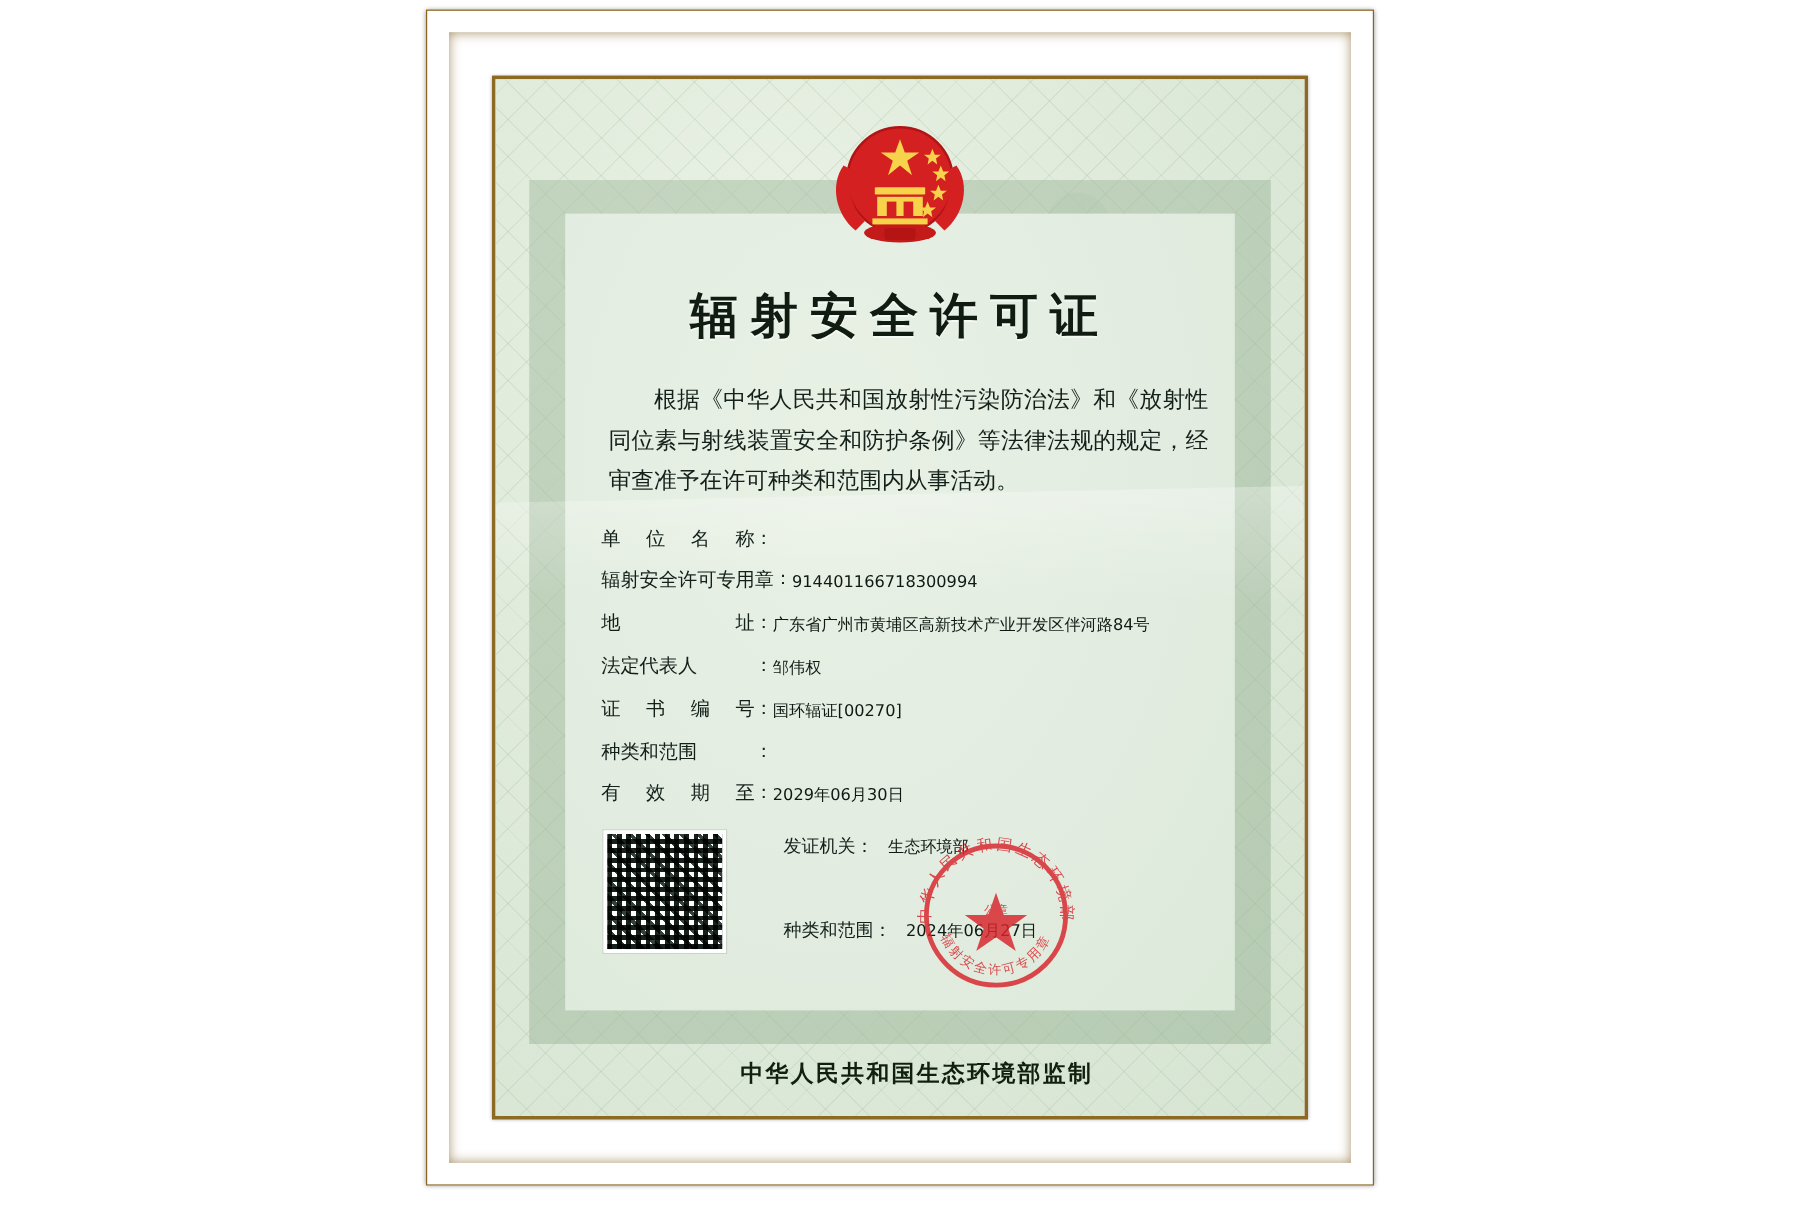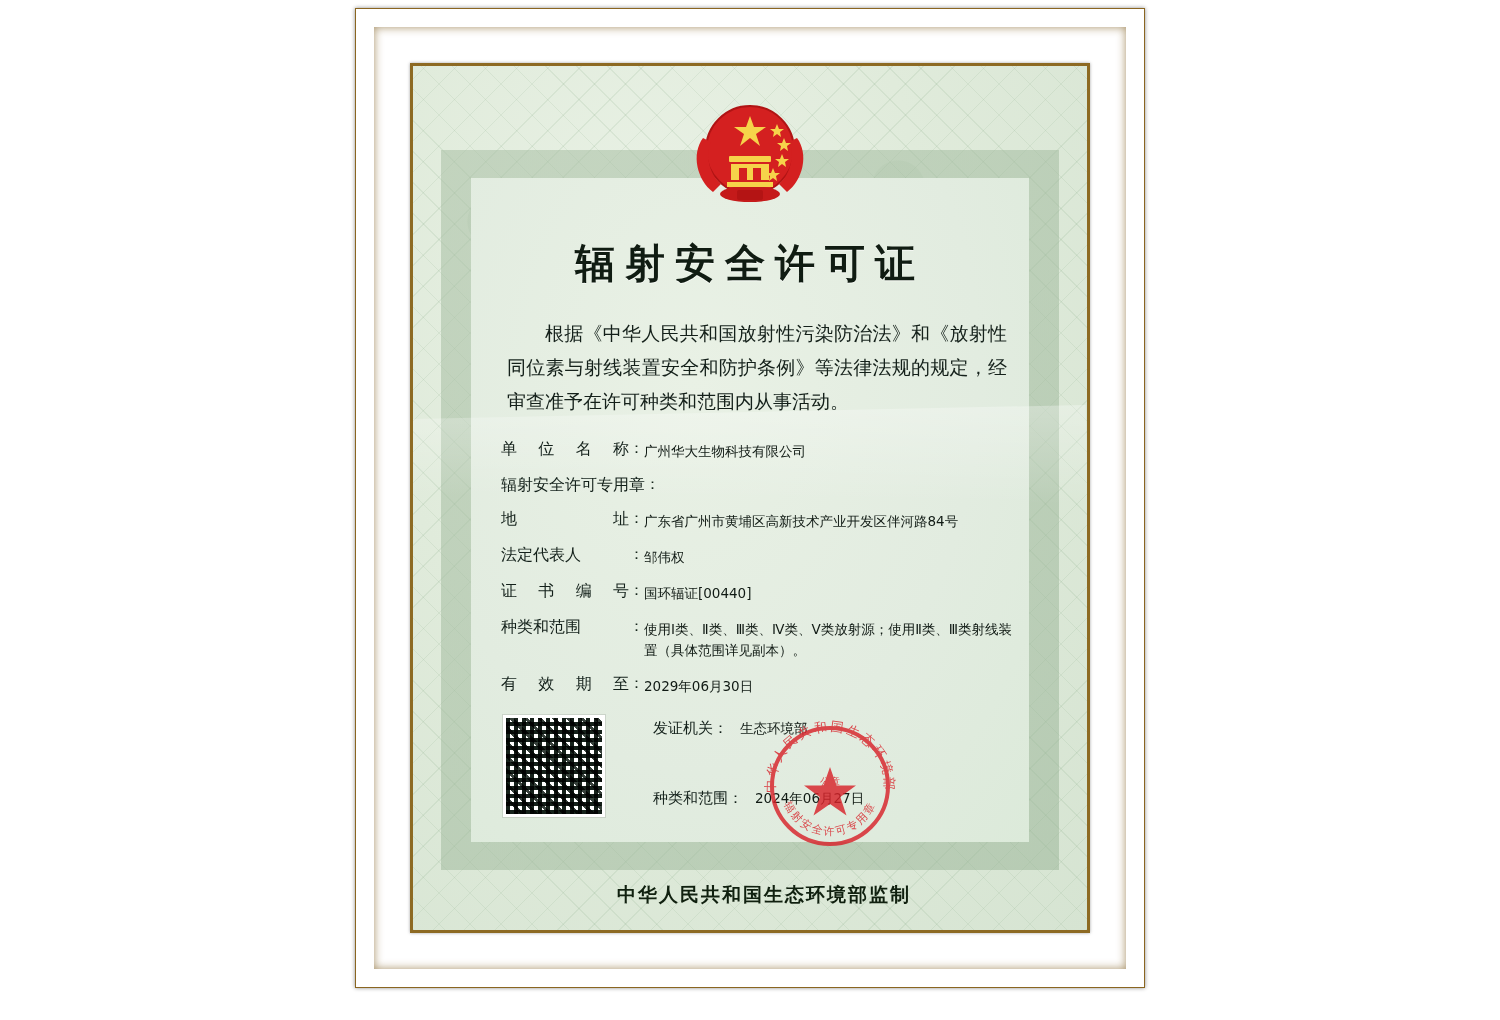--- a/index.html
+++ b/index.html
@@ -132,21 +132,21 @@
     text-align: center;
     font-family: "DejaVu Serif", "Liberation Serif", serif;
     font-weight: bold;
     font-size: 40px;
     letter-spacing: 10px;
     color: #101c12;
     margin: 0 0 26px 0;
     text-shadow: 0 1px 0 rgba(255,255,255,0.6);
   }
   #preamble {
-    font-family: Liberation Sans, sans-serif;
+    font-family: Liberation Mono, monospace;
     font-size: 19px;
     line-height: 34px;
     text-align: justify;
     text-indent: 38px;
     margin: 12px 10px 20px 24px;
     color: #14201a;
   }
   .field-row {
     display: flex;
     align-items: flex-start;
@@ -296,26 +296,26 @@
       <p id="preamble">根据《中华人民共和国放射性污染防治法》和《放射性同位素与射线装置安全和防护条例》等法律法规的规定，经审查准予在许可种类和范围内从事活动。</p>
 
       <div class="field-row">
         <span class="field-label spread">
             <span>单</span>
             <span>位</span>
             <span>名</span>
             <span>称</span>
           </span>
         <span class="field-colon">：</span>
-        <span class="field-value">广州华大生物科技有限公司</span>
       </div>
 
       <div class="field-row">
         <span class="field-label">辐射安全许可专用章</span>
         <span class="field-colon">：</span>
+        <span class="field-value">914401166718300994</span>
       </div>
 
       <div class="field-row">
         <span class="field-label spread">
             <span>地</span>
             <span>址</span>
           </span>
         <span class="field-colon">：</span>
         <span class="field-value">广东省广州市黄埔区高新技术产业开发区伴河路84号</span>
       </div>
@@ -327,27 +327,26 @@
       </div>
 
       <div class="field-row">
         <span class="field-label spread">
             <span>证</span>
             <span>书</span>
             <span>编</span>
             <span>号</span>
           </span>
         <span class="field-colon">：</span>
-        <span class="field-value">国环辐证[00440]</span>
+        <span class="field-value">国环辐证[00270]</span>
       </div>
 
       <div class="field-row">
         <span class="field-label">种类和范围</span>
         <span class="field-colon">：</span>
-        <span class="field-value">使用Ⅰ类、Ⅱ类、Ⅲ类、Ⅳ类、Ⅴ类放射源；使用Ⅱ类、Ⅲ类射线装置（具体范围详见副本）。</span>
       </div>
 
       <div class="field-row">
         <span class="field-label spread">
             <span>有</span>
             <span>效</span>
             <span>期</span>
             <span>至</span>
           </span>
         <span class="field-colon">：</span>

